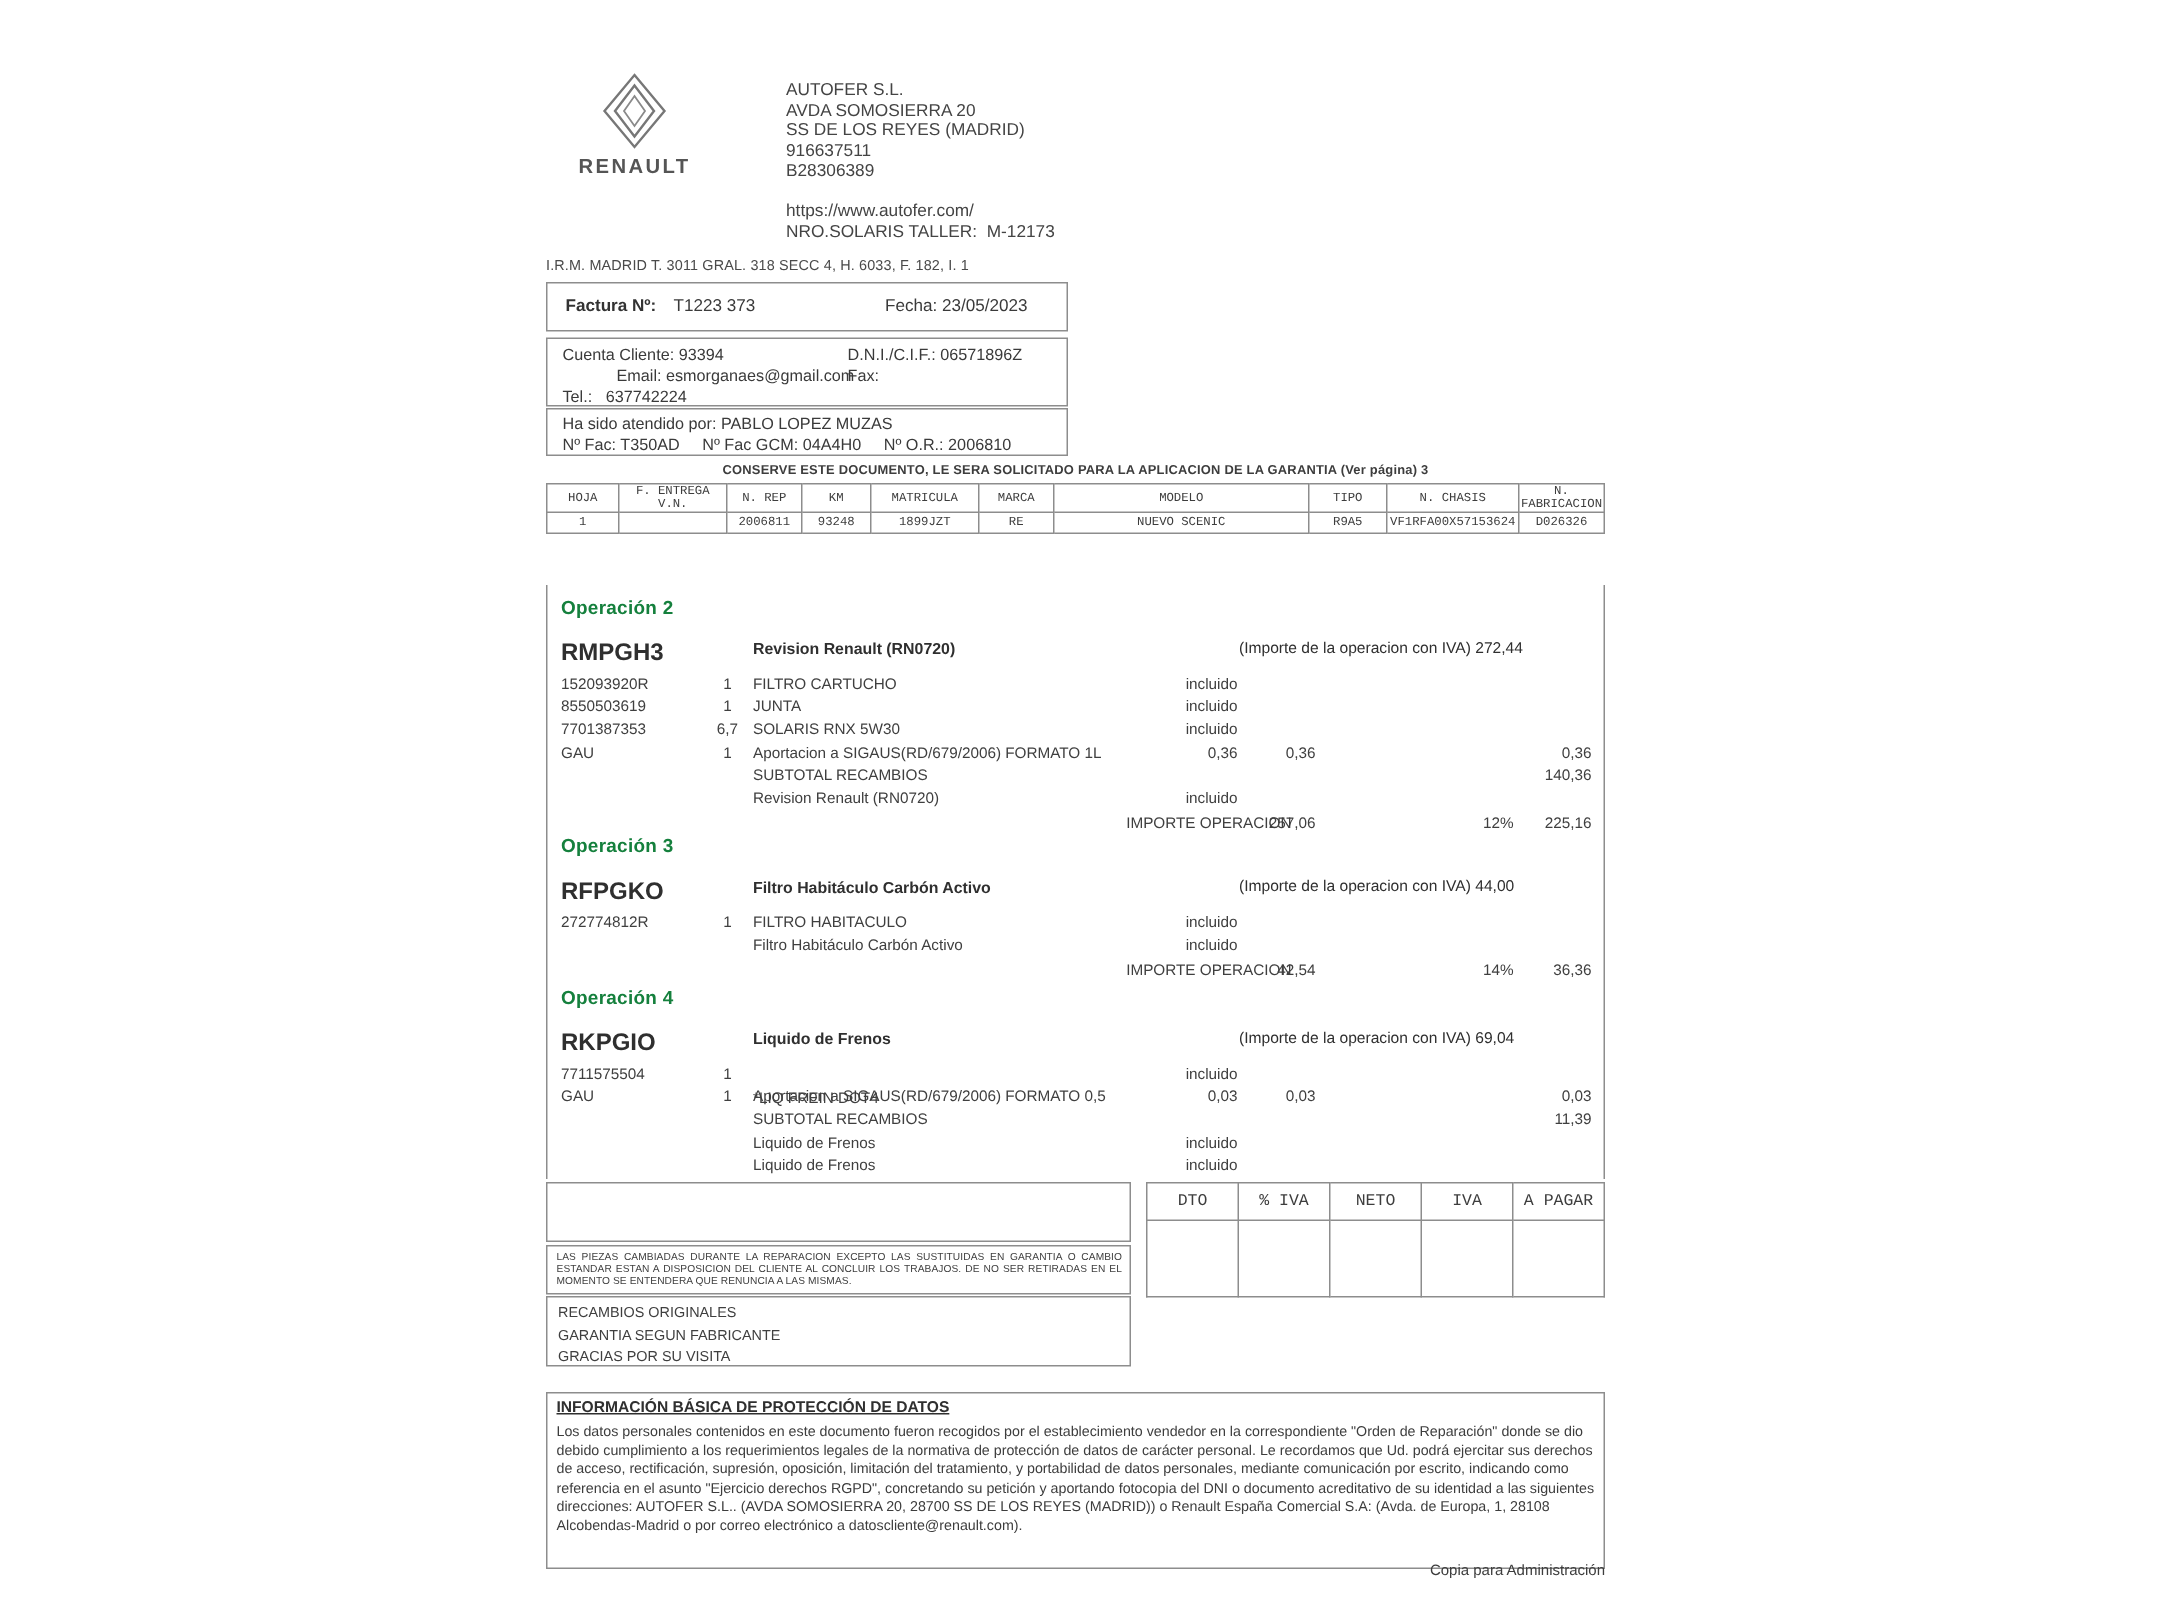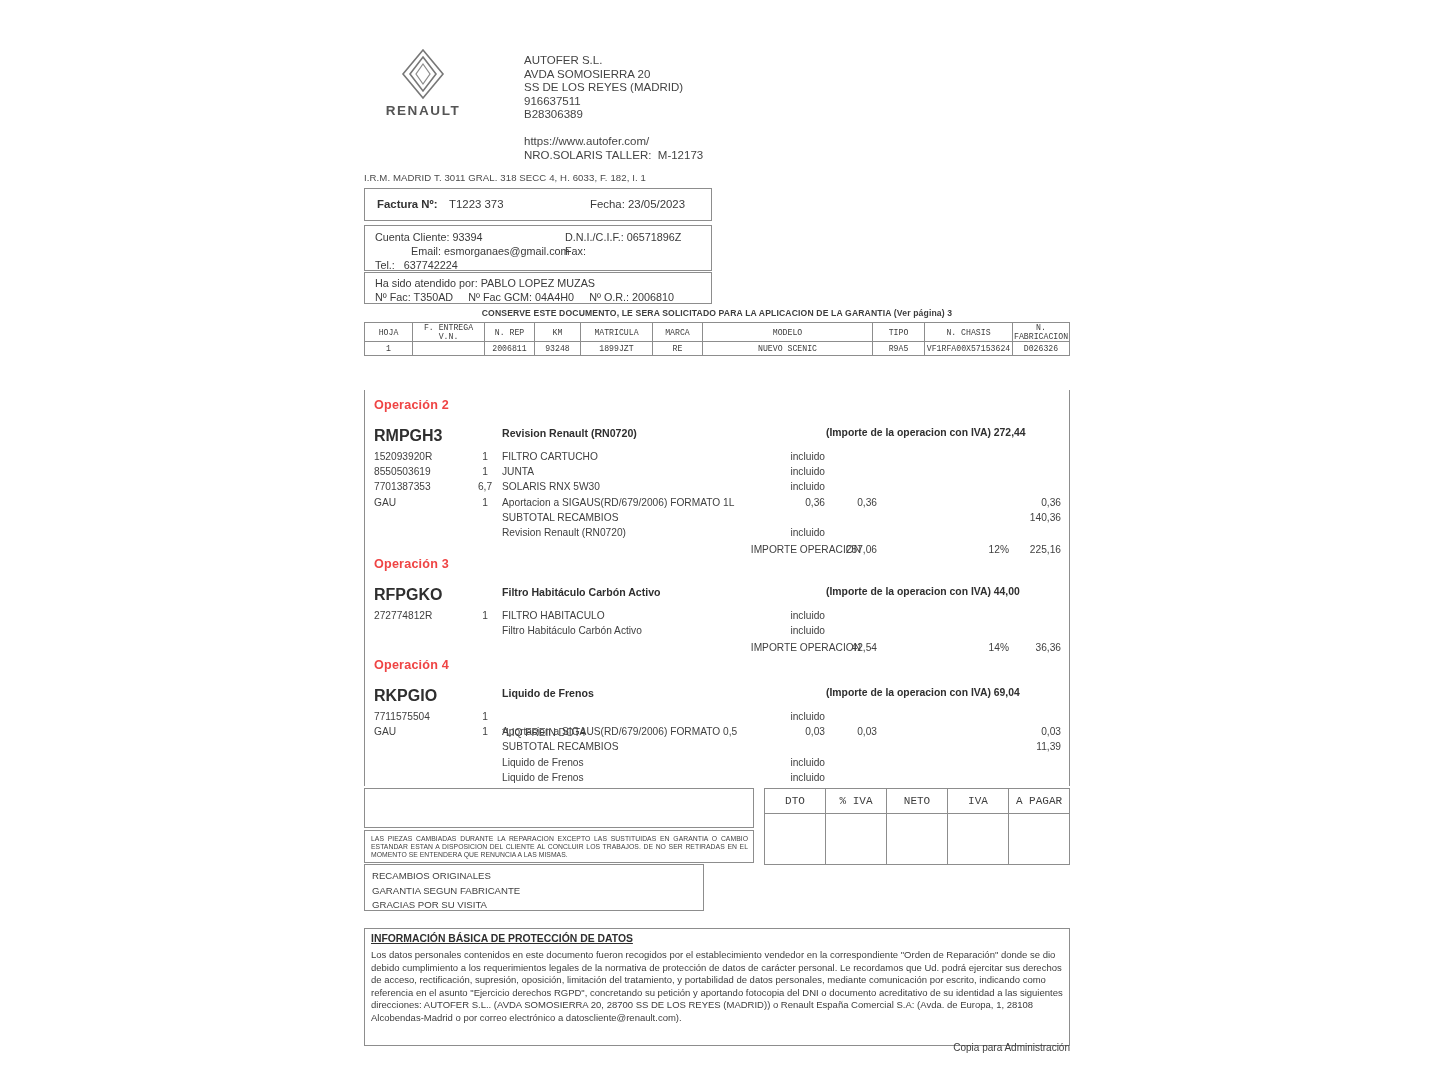--- a/index.html
+++ b/index.html
@@ -106,55 +106,55 @@
     left: 364px; top: 390px;
     width: 706px; height: 396px;
     border-left: 1px solid #8d8d8d;
     border-right: 1px solid #8d8d8d;
     box-sizing: border-box;
   }
   .op-title {
     position: absolute;
     font-size: 12.6px;
     font-weight: bold;
-    color: #ef4444;
+    color: #15803d;
     letter-spacing: .2px;
   }
   .op-code {
     position: absolute;
     font-size: 16px;
     font-weight: bold;
     color: #2f2f2f;
   }
   .op-desc {
     position: absolute;
     font-size: 10.6px;
     font-weight: bold;
     color: #2f2f2f;
   }
   .op-amount {
     position: absolute;
     font-size: 10.4px;
-    font-weight: bold;
+    font-weight: normal;
     color: #2f2f2f;
   }
   .li { position: absolute; font-size: 10.2px; color: #3f3f3f; white-space: nowrap; }
   .li-code   { left: 9px;  text-align: left; }
   .li-units  { left: 100px; width: 40px; text-align: center; }
   .li-desc   { left: 137px; text-align: left; }
   .li-th     { left: 412px; width: 48px; text-align: right; }
   .li-pun    { left: 450px; width: 62px; text-align: right; }
   .li-dto    { left: 592px; width: 52px; text-align: right; }
   .li-neto   { left: 634px; width: 62px; text-align: right; }
   .li-impop  { left: 366px; width: 130px; text-align: right; }
 
   
   .bx-blank   { left: 364px; top: 788px; width: 390px; height: 40px; }
   .bx-legal   { left: 364px; top: 830px; width: 390px; height: 33px; }
-  .bx-thanks  { left: 364px; top: 864px; width: 340px; height: 47px; }
+  .bx-thanks  { left: 364px; top: 864px; width: 390px; height: 47px; }
   .bx-conf    { left: 764px; top: 864px; width: 306px; height: 47px; }
 
   .legal-txt {
     position: absolute;
     left: 6px; top: 4px; right: 5px;
     font-size: 6.8px;
     line-height: 8.2px;
     text-align: justify;
     color: #3f3f3f;
     letter-spacing: .05px;

